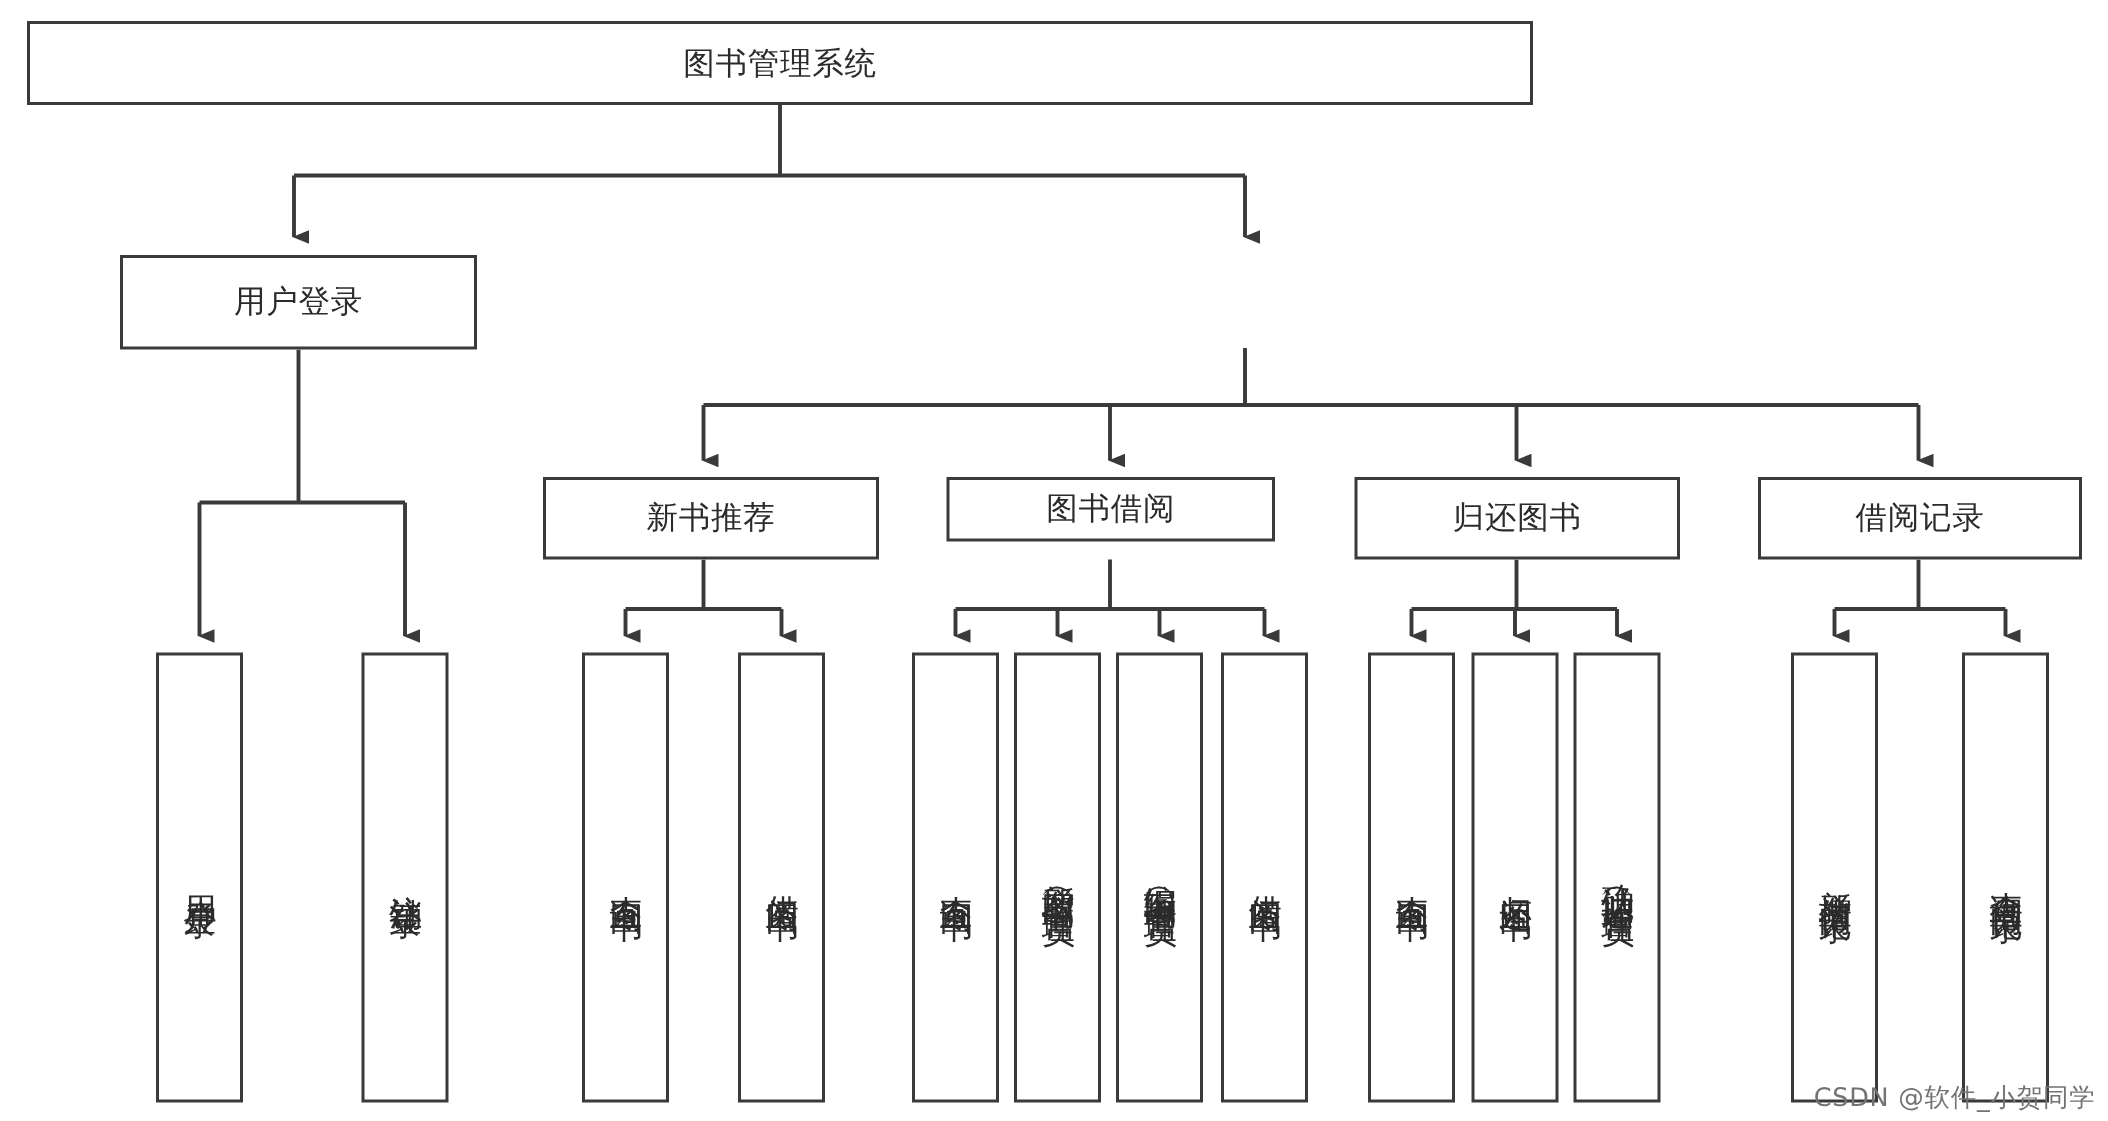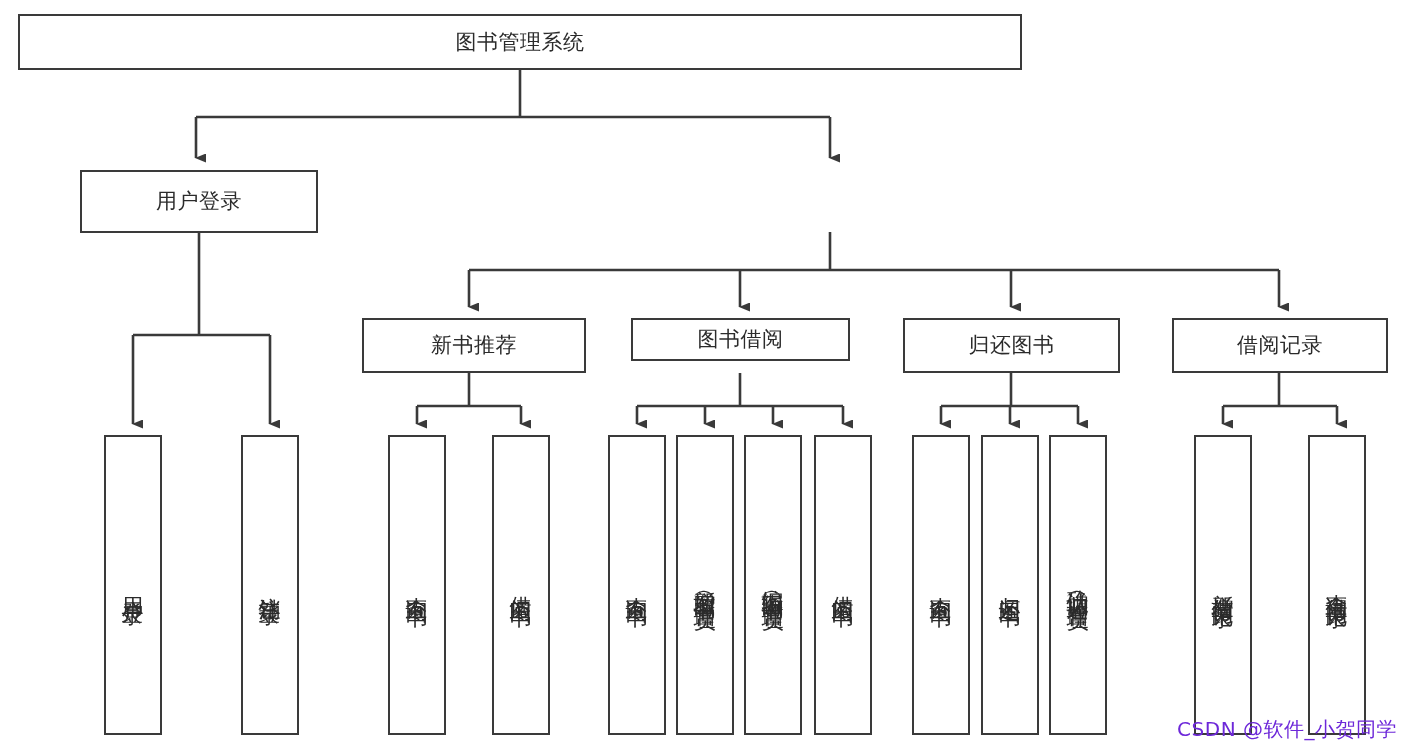--- a/index.html
+++ b/index.html
@@ -59,22 +59,22 @@
     text-orientation: upright;
     font-size: 22px;
     line-height: 1.05;
     letter-spacing: 3px;
     white-space: nowrap;
   }
   #watermark {
     position: absolute;
     right: 8px;
     bottom: 4px;
-    font-size: 20px;
-    color: #6d28d9;
+    font-size: 17px;
+    color: #737373;
     letter-spacing: 0.5px;
     white-space: nowrap;
     user-select: none;
   }
 </style>
 </head>
 <body>
 
 <div id="diagram-root">
 

